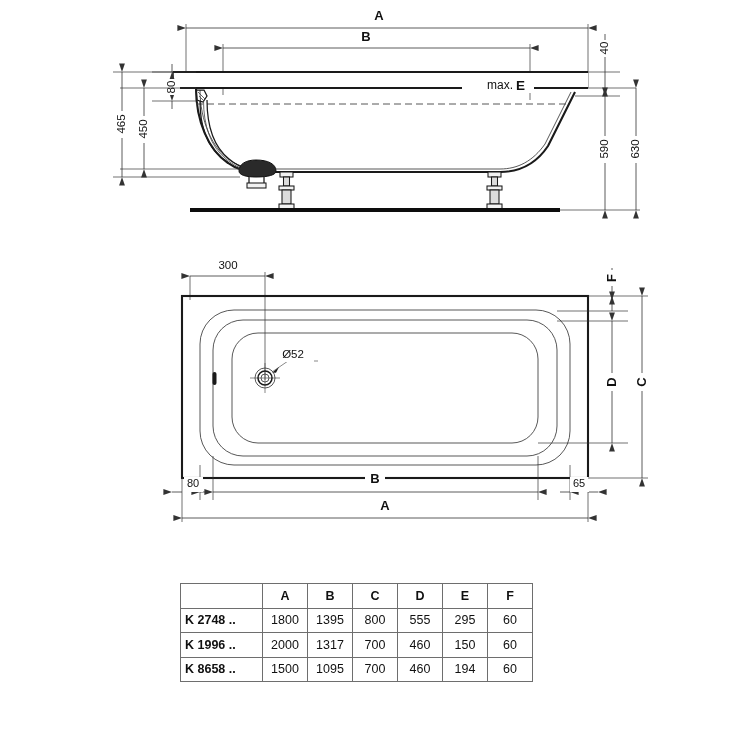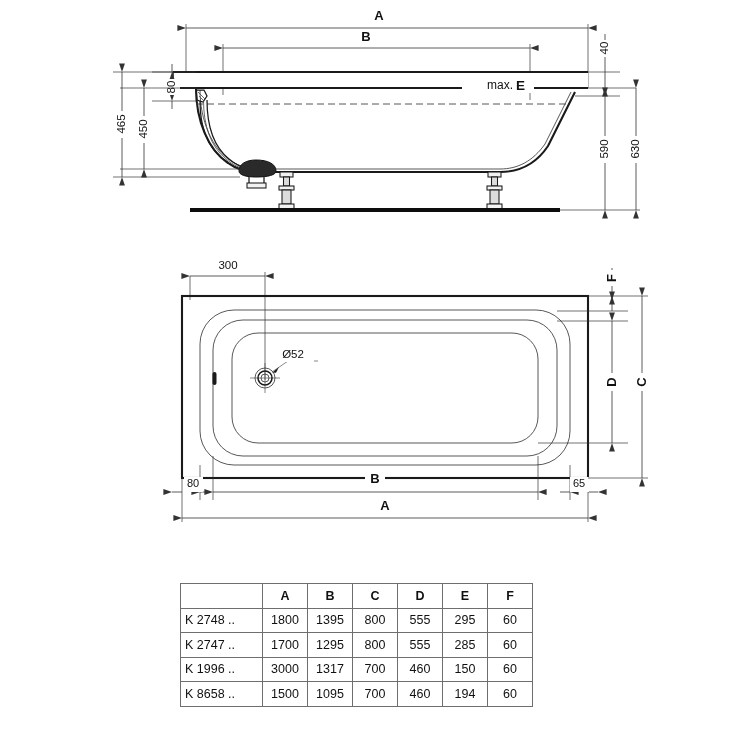--- a/index.html
+++ b/index.html
@@ -71,21 +71,21 @@
   table.spec th, table.spec td{
     border:1px solid #6e6e6e;
     height:23.5px;
     padding:0 4px;
     font-size:12.5px;
     font-family:"Liberation Sans", sans-serif;
     color:#111;
     line-height:1;
   }
   table.spec th{font-weight:bold;text-align:center;}
-  table.spec td.model{text-align:left;font-weight:normal;}
+  table.spec td.model{text-align:left;font-weight:bold;}
   table.spec td.num{text-align:center;}
   table.spec col.c-model{width:82px;}
   table.spec col.c-v{width:45px;}
   table.spec col.c-f{width:45px;}
 </style>
 </head>
 <body>
 
 <div id="sheet">
 
@@ -344,31 +344,22 @@
         <tr>
           <td class="model">K 2748 ..</td>
           <td class="num">1800</td>
           <td class="num">1395</td>
           <td class="num">800</td>
           <td class="num">555</td>
           <td class="num">295</td>
           <td class="num">60</td>
         </tr>
         <tr>
-          <td class="model">K 2747 ..</td>
-          <td class="num">1700</td>
-          <td class="num">1295</td>
-          <td class="num">800</td>
-          <td class="num">555</td>
-          <td class="num">285</td>
-          <td class="num">60</td>
-        </tr>
-        <tr>
           <td class="model">K 1996 ..</td>
-          <td class="num">3000</td>
+          <td class="num">2000</td>
           <td class="num">1317</td>
           <td class="num">700</td>
           <td class="num">460</td>
           <td class="num">150</td>
           <td class="num">60</td>
         </tr>
         <tr>
           <td class="model">K 8658 ..</td>
           <td class="num">1500</td>
           <td class="num">1095</td>

